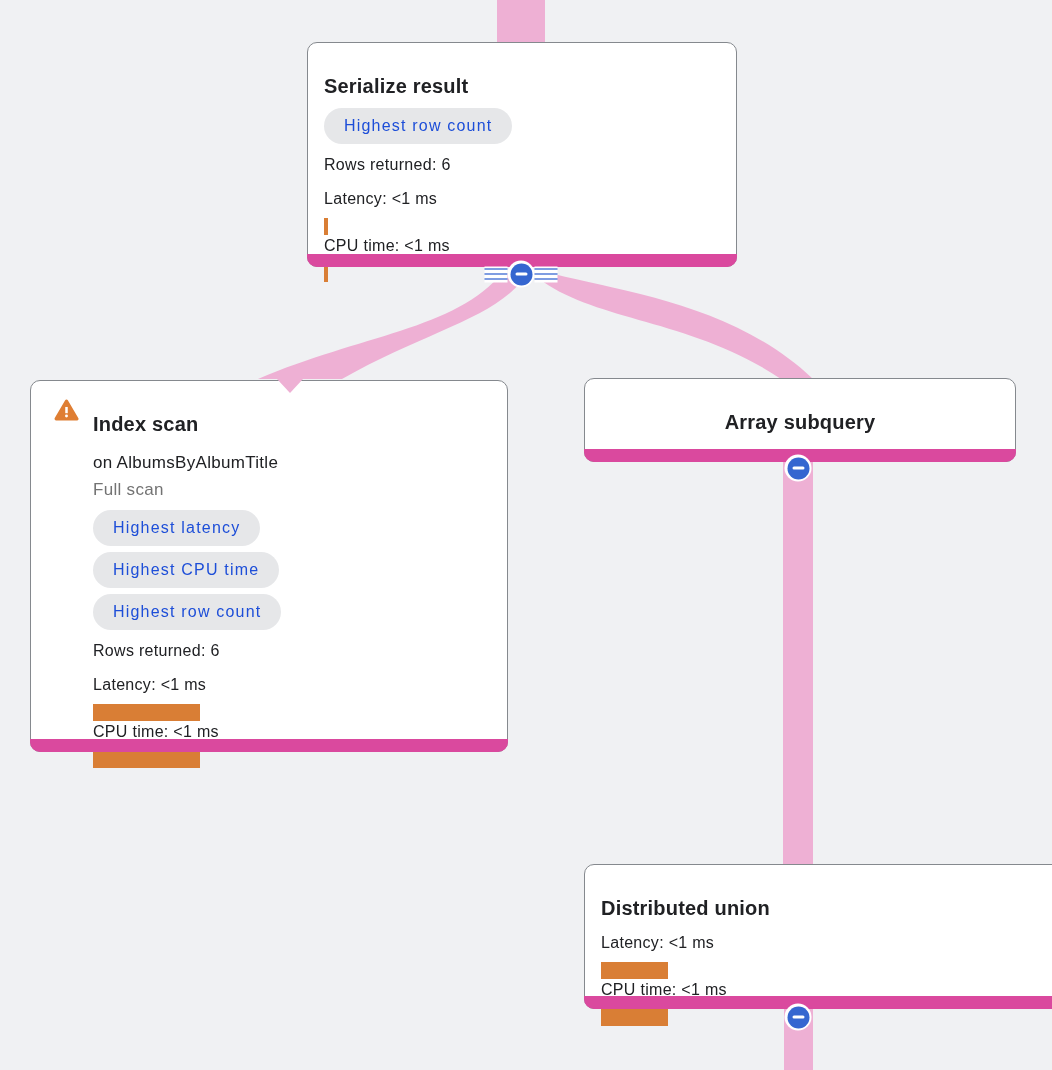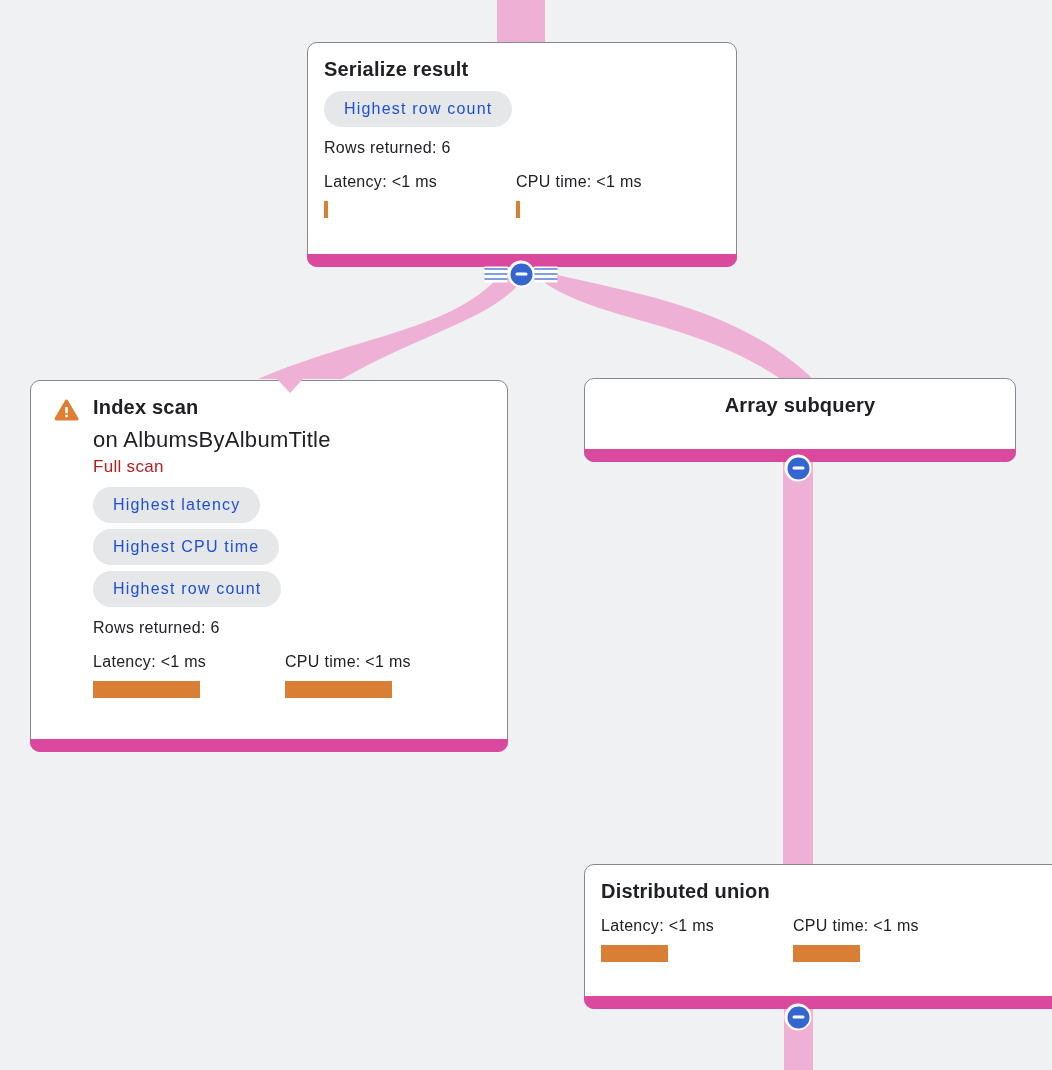--- a/index.html
+++ b/index.html
@@ -10,41 +10,41 @@
     color:#202124;
   }
   .edges{position:absolute;left:0;top:0;z-index:0;}
   .tip-overlay{position:absolute;z-index:2;pointer-events:none;}
 
   .node{
     position:absolute;z-index:1;box-sizing:border-box;
     background:#ffffff;
     border:1px solid #85898e;
     border-radius:10px;
-    padding:12px 16px 0 16px;
+    padding:29px 16px 0 16px;
   }
   .node .footer{
     position:absolute;left:-1px;right:-1px;bottom:-1px;height:13px;
     background:#da499e;
     border-radius:0 0 10px 10px;
   }
   .title{
     margin:0;font-size:20px;font-weight:600;line-height:28px;
     letter-spacing:.2px;color:#202124;
   }
-  .subtitle{font-size:22px;line-height:26px;margin-top:6px;letter-spacing:.3px;color:#202124;}
-  .note{font-size:17px;line-height:24px;margin-top:2px;letter-spacing:.3px;color:#b91c1c;}
+  .subtitle{font-size:17px;line-height:26px;margin-top:12px;letter-spacing:.3px;color:#202124;}
+  .note{font-size:17px;line-height:24px;margin-top:2px;letter-spacing:.3px;color:#737373;}
   .badges{margin-top:8px;}
   .badge{
     display:table;background:#e6e7e9;color:#1d4ed8;
     font-size:16px;line-height:20px;letter-spacing:1.2px;
     padding:8px 20px;border-radius:19px;margin-bottom:6px;white-space:nowrap;
   }
   .rows{font-size:16px;line-height:22px;margin-top:10px;letter-spacing:.3px;}
-  .metrics{display:flex;margin-top:12px;}
+  .metrics{display:flex;margin-top:12px;flex-direction:column;}
   .metric{width:192px;}
   .metric-label{font-size:16px;line-height:22px;letter-spacing:.3px;}
   .bar{height:17px;margin-top:8px;background:#d97e35;}
 
   .indented{padding-left:46px;}
   .warn{position:absolute;left:23px;top:17px;width:25px;height:25px;}
 
   .collapse{
     position:absolute;z-index:3;background:transparent;border:none;padding:0;margin:0;
     display:flex;align-items:center;justify-content:center;cursor:pointer;

